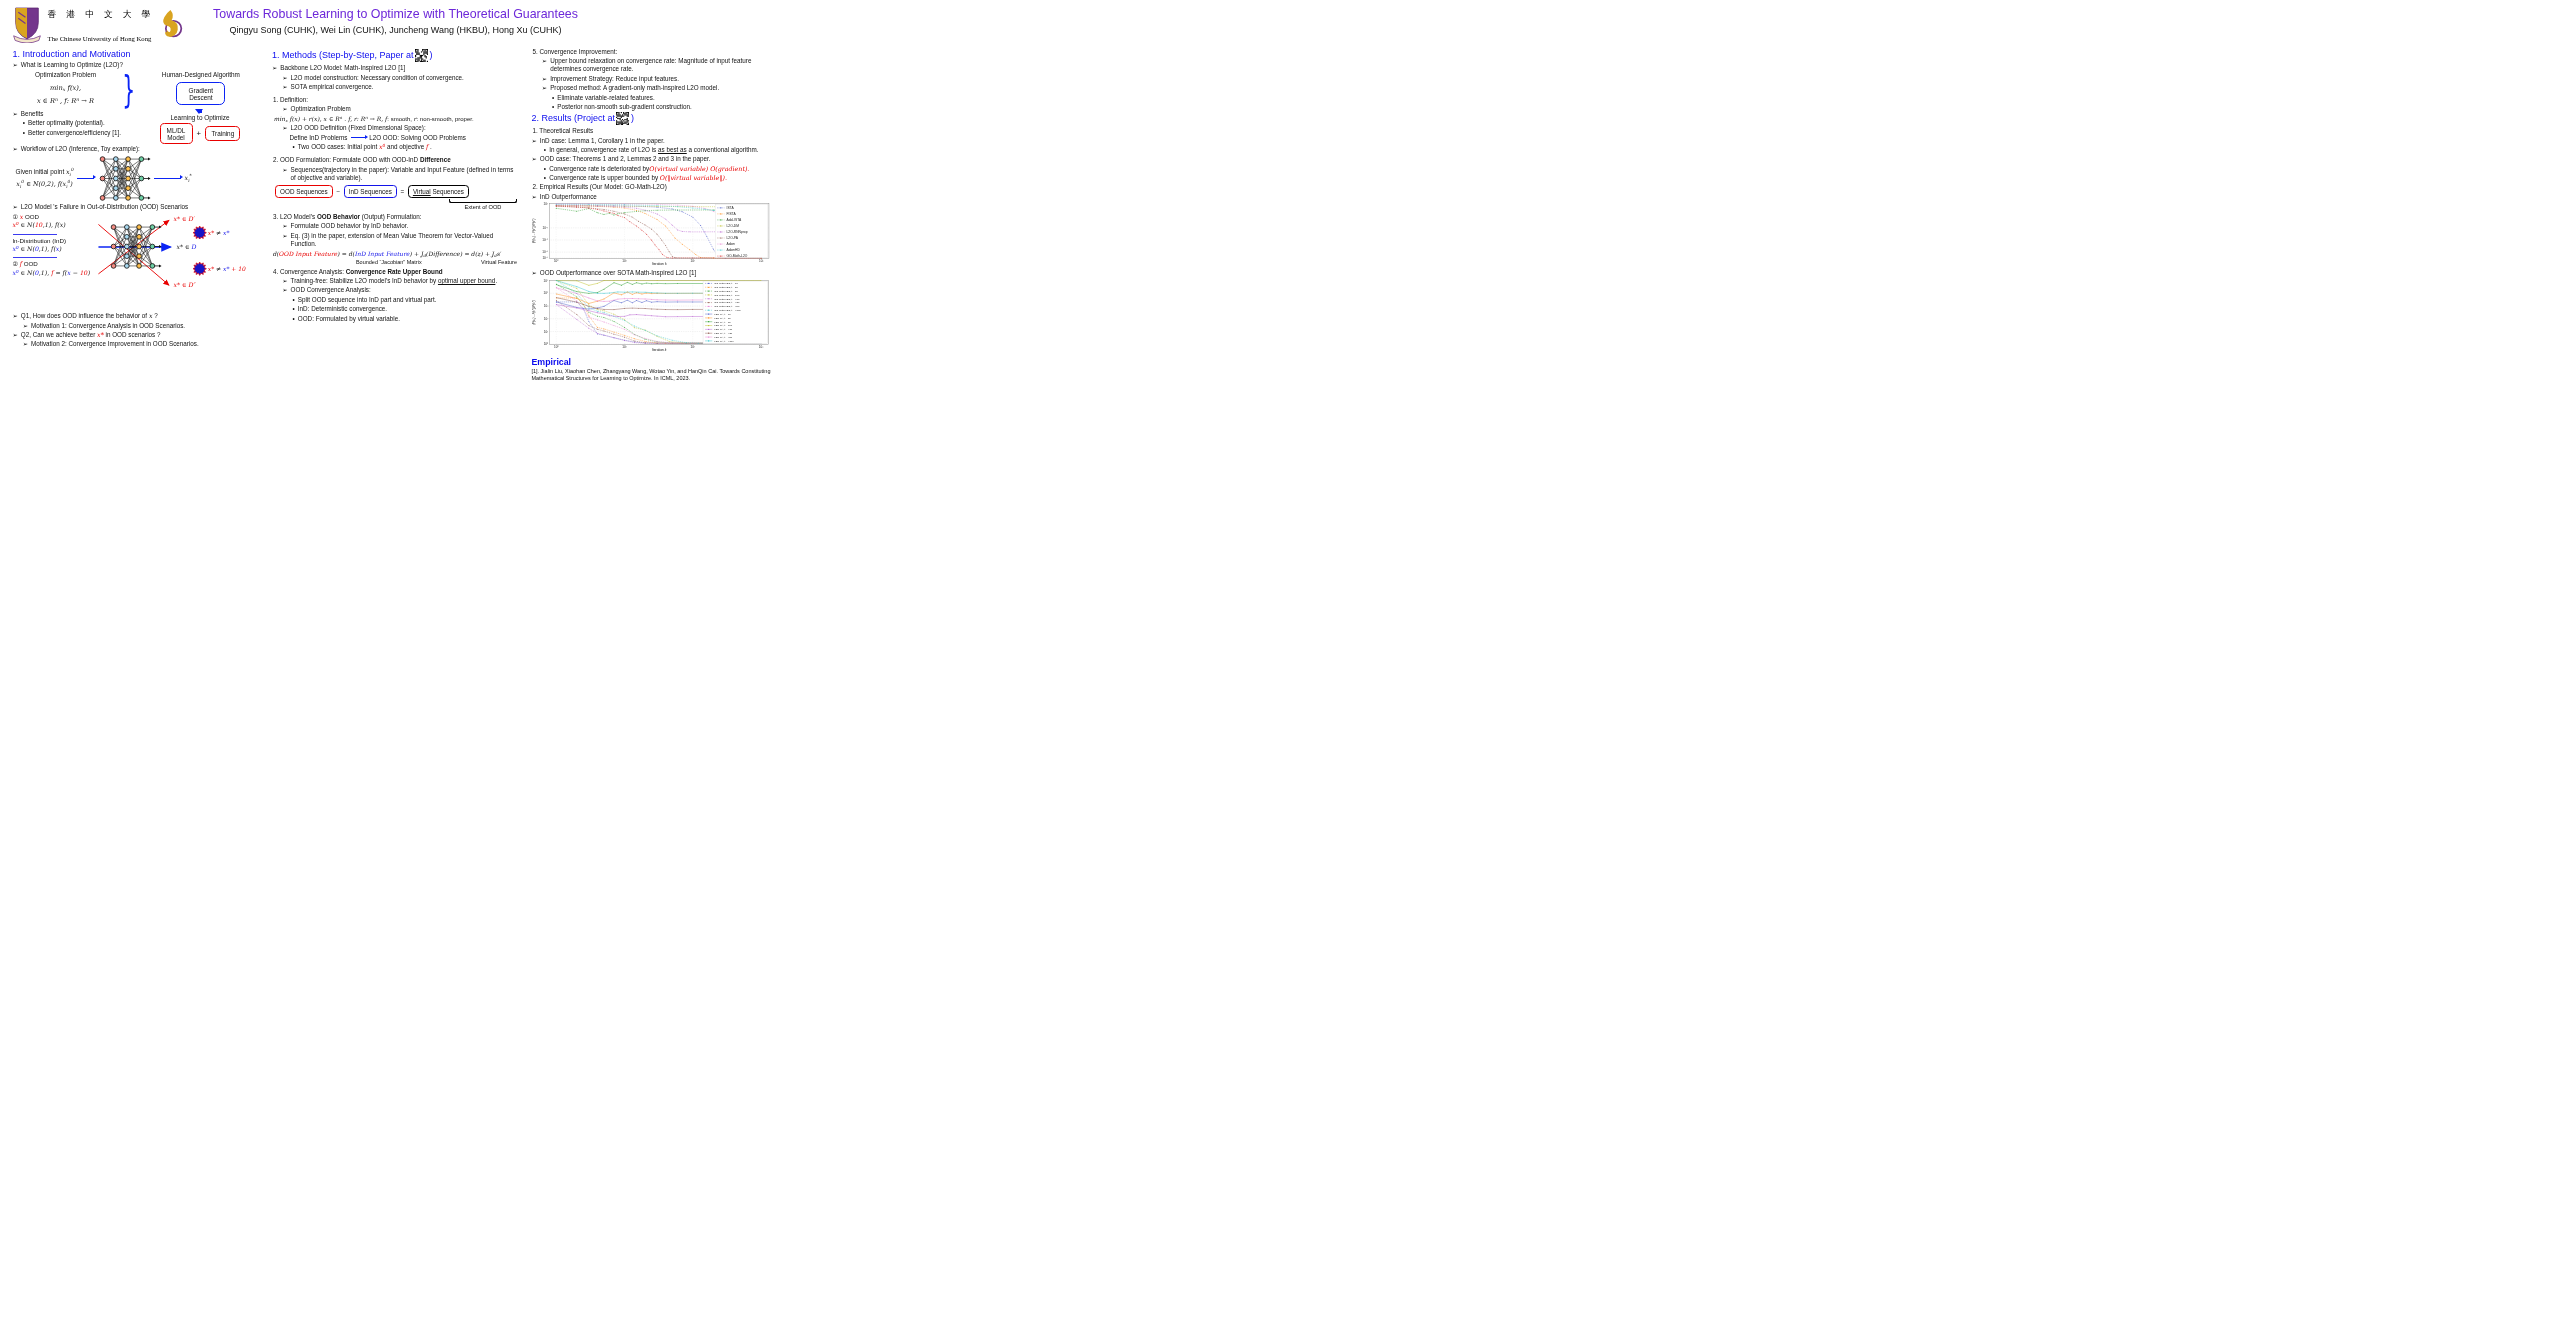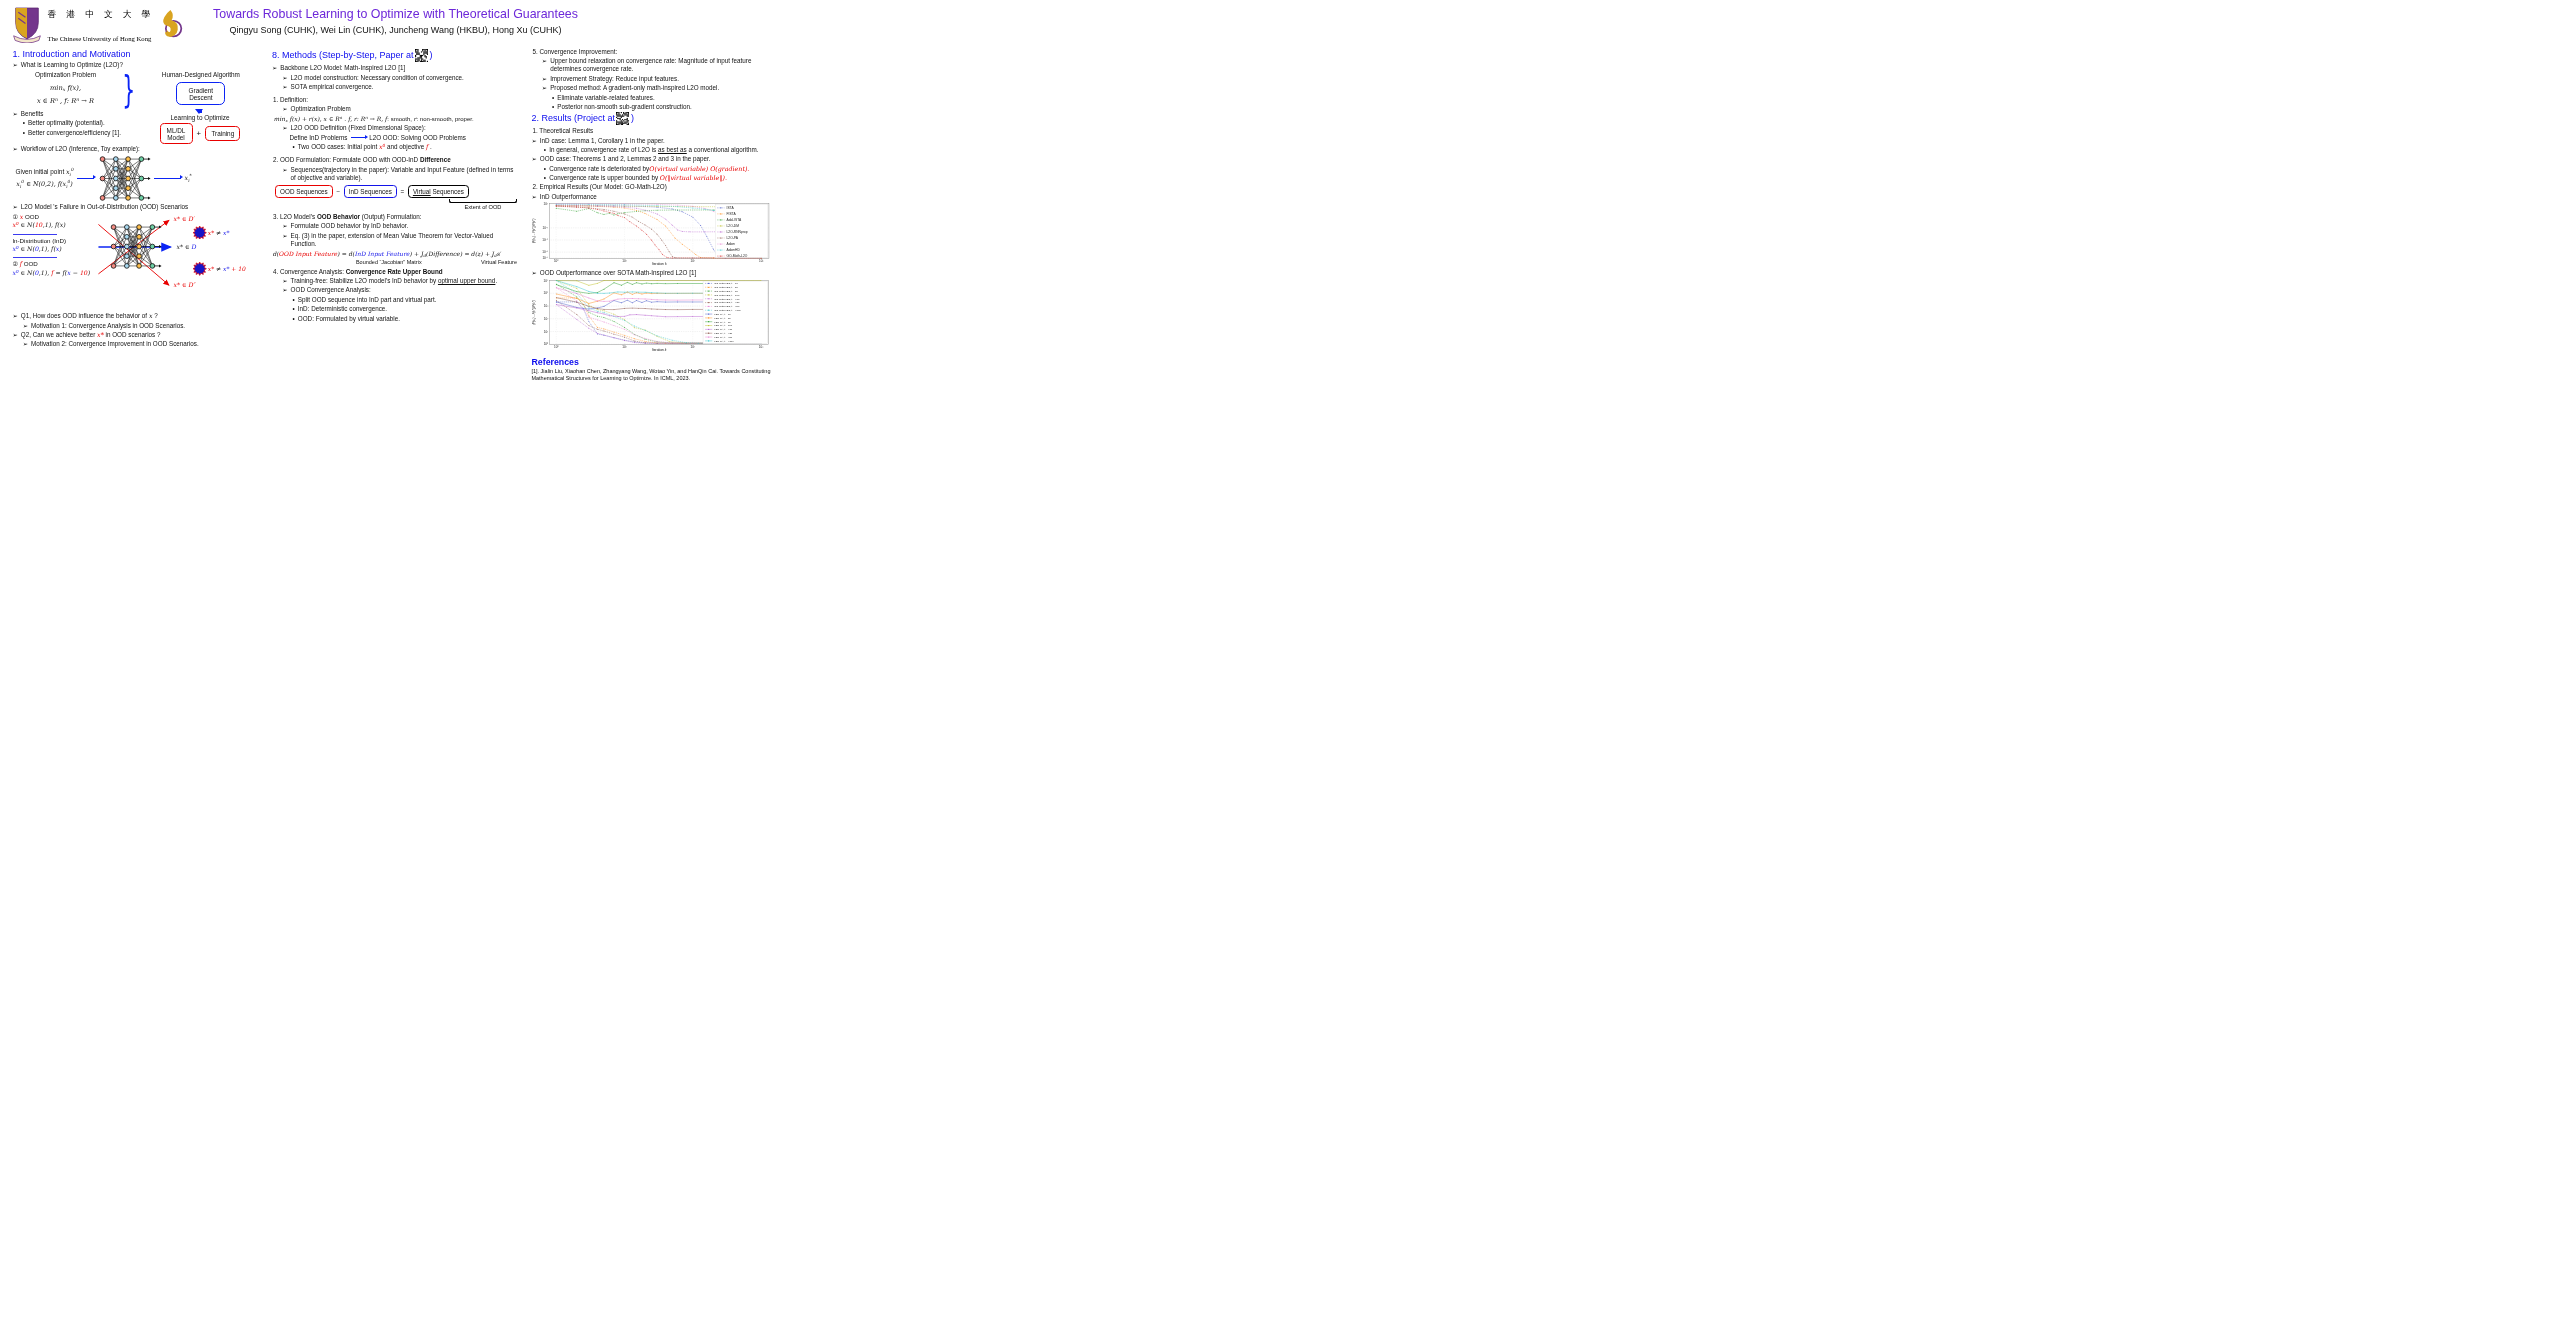--- a/index.html
+++ b/index.html
@@ -384,21 +384,21 @@
             <span><span>Q2, Can we achieve better </span><span class="m r">x*</span><span> in OOD scenarios ?</span></span>
           </div>
         <div class="li2">
             <span class="g">➢</span>
             <span>Motivation 2: Convergence Improvement in OOD Scenarios.</span>
           </div>
       </div>
     </div>
 
     <div class="col">
-      <div class="sec"><span>8. Methods (Step-by-Step, Paper at</span><span class="qr"><svg width="13" height="13" viewBox="0 0 25.2969 25.2969">
+      <div class="sec"><span>1. Methods (Step-by-Step, Paper at</span><span class="qr"><svg width="13" height="13" viewBox="0 0 25.2969 25.2969">
               <rect x="0" y="0" width="25.299999999999997" height="25.299999999999997" fill="#fff"></rect>
               <rect x="0" y="0" width="2.3" height="2.3" fill="#000"></rect>
               <rect x="2.3" y="0" width="2.3" height="2.3" fill="#000"></rect>
               <rect x="4.6" y="0" width="2.3" height="2.3" fill="#000"></rect>
               <rect x="13.799999999999999" y="0" width="2.3" height="2.3" fill="#000"></rect>
               <rect x="16.099999999999998" y="0" width="2.3" height="2.3" fill="#000"></rect>
               <rect x="18.4" y="0" width="2.3" height="2.3" fill="#000"></rect>
               <rect x="20.7" y="0" width="2.3" height="2.3" fill="#000"></rect>
               <rect x="23" y="0" width="2.3" height="2.3" fill="#000"></rect>
               <rect x="0" y="2.3" width="2.3" height="2.3" fill="#000"></rect>
@@ -1193,18 +1193,18 @@
             <line x1="338.2" y1="105.469" x2="352.2" y2="105.469" stroke="#8c564b" stroke-width="0.9"></line>
             <circle cx="345.2" cy="105.469" r="1.2" fill="#8c564b"></circle>
             <text x="356.2" y="107.23299999999999" font-size="4.9" fill="#222">L2O-PA, t = −20</text>
             <line x1="338.2" y1="112.919" x2="352.2" y2="112.919" stroke="#e87fd0" stroke-width="0.9"></line>
             <circle cx="345.2" cy="112.919" r="1.2" fill="#e87fd0"></circle>
             <text x="356.2" y="114.68299999999999" font-size="4.9" fill="#222">L2O-PA, t = −50</text>
             <line x1="338.2" y1="120.369" x2="352.2" y2="120.369" stroke="#35c7cf" stroke-width="0.9"></line>
             <circle cx="345.2" cy="120.369" r="1.2" fill="#35c7cf"></circle>
             <text x="356.2" y="122.133" font-size="4.9" fill="#222">L2O-PA, t = −100</text>
           </svg></div>
-      <div class="refs">References</div>
+      <div class="refs">Empirical</div>
       <div class="reftext">[1]. Jialin Liu, Xiaohan Chen, Zhangyang Wang, Wotao Yin, and HanQin Cai. Towards Constituting Mathematical Structures for Learning to Optimize. In ICML, 2023.</div>
     </div>
   </div>
 </div>
 
 
 </body></html>

